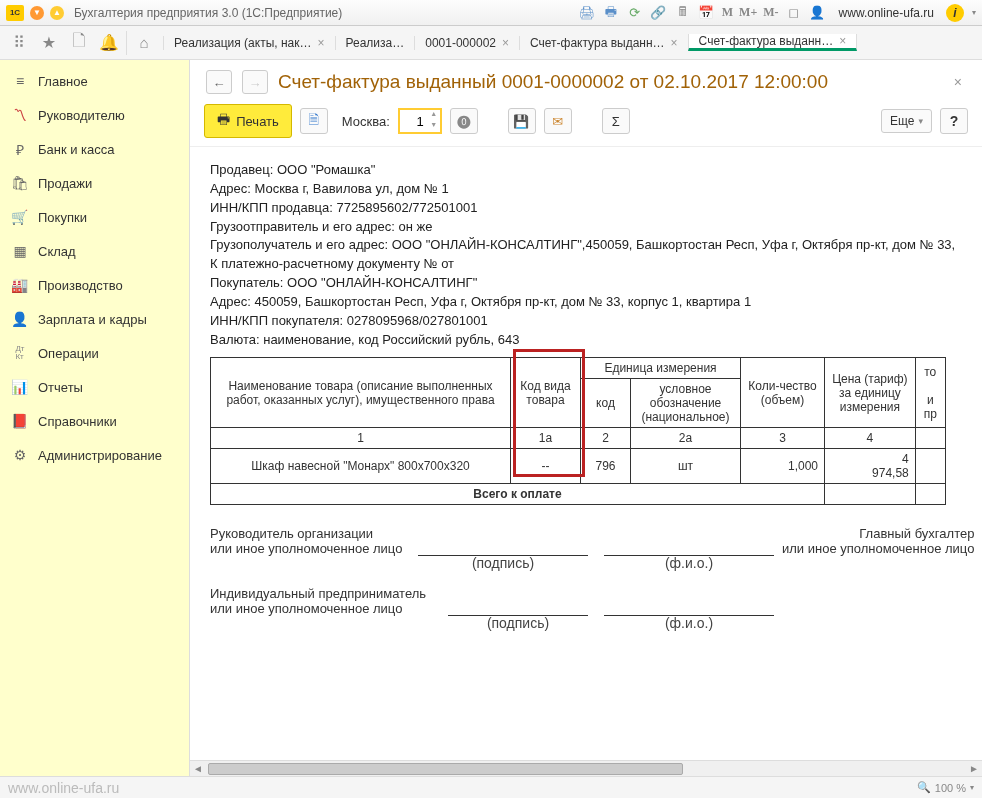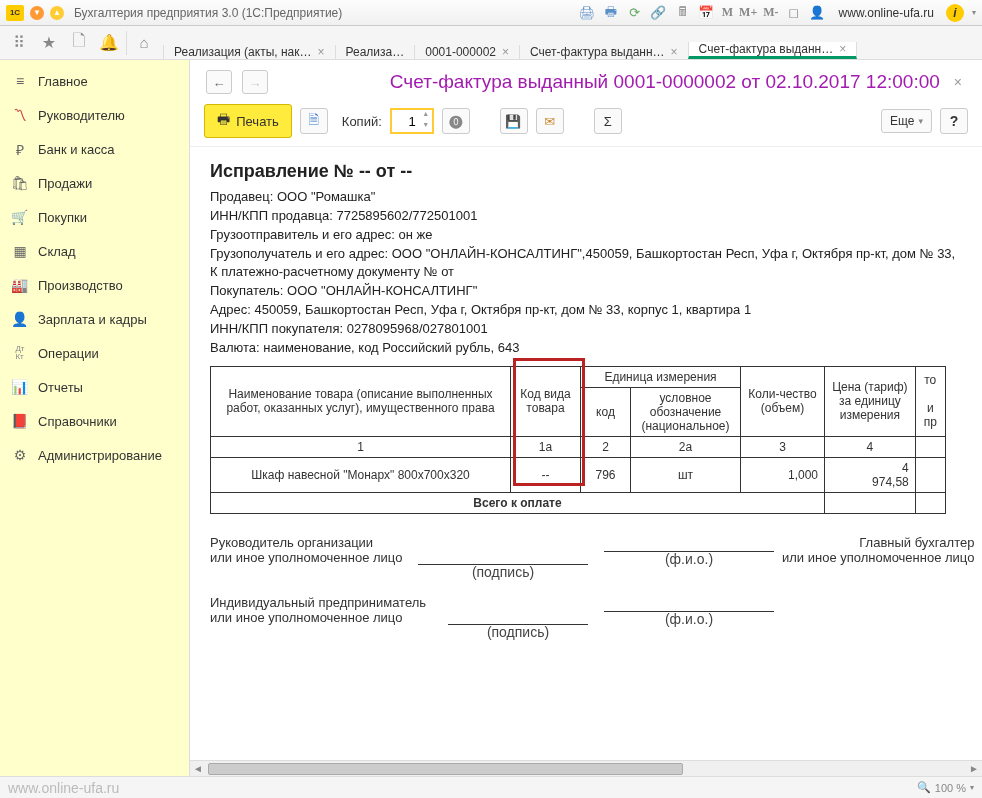--- a/index.html
+++ b/index.html
@@ -19,37 +19,37 @@
 .tb-url { font-size: 12px; color: #333; margin: 0 6px; }
 .tb-info { width:18px; height:18px; background:#ffcc00; border-radius:50%; color:#333; font-weight:bold; display:flex; align-items:center; justify-content:center; font-style:italic; cursor:pointer; }
 .tb-help { color:#888; font-size:8px; margin-left:2px; }
 
 
 .toolbar2 { height: 34px; background: #f5f5f5; border-bottom: 1px solid #ddd; display: flex; align-items: stretch; }
 .tool-icons { display: flex; align-items: center; gap: 0; padding: 0 4px; }
 .tool-btn { width: 30px; height: 30px; display:flex; align-items:center; justify-content:center; font-size:16px; color:#888; cursor:pointer; border-radius:3px; }
 .tool-sep { width:1px; height:24px; background:#ddd; margin:5px 2px; }
 .tool-home { font-size:15px; }
-.tabs { display: flex; align-items: flex-end; flex: 1; }
+.tabs { display: flex; align-items: center; flex: 1; }
 .tab { border-left: 1px solid #ddd; padding: 0 10px; display:flex; align-items:center; gap:6px; font-size:12px; color:#333; cursor:pointer; max-width:200px; white-space:nowrap; overflow:hidden; }
 .tab .close { color:#999; font-size:12px; cursor:pointer; }
 .tab.active { background:#fff; border-bottom:3px solid #009966; }
 .tab-last-border { border-right:1px solid #ddd; }
 
 
 .main { display: flex; height: calc(100% - 26px - 34px - 22px); }
 .sidebar { width: 190px; background: #ffffcc; border-right: 1px solid #ddd; padding-top: 4px; }
 .side-item { display:flex; align-items:center; gap:10px; padding: 9px 12px; font-size:13px; color:#333; cursor:pointer; }
 .side-icon { width:16px; height:16px; display:flex; align-items:center; justify-content:center; font-size:14px; color:#666; }
 
 .content { flex:1; background:#fff; display:flex; flex-direction:column; overflow:hidden; }
 .doc-header { display:flex; align-items:center; padding: 10px 16px 6px; gap:10px; }
 .nav-btn { width:26px; height:24px; border:1px solid #ccc; background:#fafafa; display:flex; align-items:center; justify-content:center; font-size:13px; color:#666; cursor:pointer; border-radius:3px; }
 .nav-btn.disabled { color:#ccc; }
-.doc-title { font-size:19px; font-weight:normal; color:#a21caf; flex:1; text-align:right; }
+.doc-title { font-size:19px; font-weight:normal; color:#a16207; flex:1; text-align:left; }
 .doc-close { font-size:14px; color:#999; cursor:pointer; padding:4px; }
 
 .doc-toolbar { display:flex; align-items:center; gap:8px; padding: 4px 14px 8px; border-bottom:1px solid #eee; }
 .print-btn { background:#ffeb3b; border:1px solid #d4b800; padding:4px 12px; font-size:13px; display:flex; align-items:center; gap:6px; cursor:pointer; border-radius:3px; }
 .print-icon { font-size:14px; }
 .tbtn { width:28px; height:26px; border:1px solid #ccc; background:#fafafa; display:flex; align-items:center; justify-content:center; font-size:13px; cursor:pointer; border-radius:3px; }
 .copies-label { font-size:13px; color:#333; margin-left:6px; }
 .copies-input { width:44px; height:26px; border:2px solid #ffcc33; text-align:right; padding:0 16px 0 4px; font-size:13px; position:relative; }
 .copies-wrap { position:relative; }
 .copies-spin { position:absolute; right:2px; top:2px; width:12px; height:22px; display:flex; flex-direction:column; }
@@ -70,21 +70,21 @@
 .row-num td { font-size:11px; }
 .data-row td { text-align:left; }
 .data-row td.right { text-align:right;padding-left:47px; }
 .total-row td { font-weight:bold; text-align:left; }
 .table-wrap { position:relative; display:inline-block; }
 .red-overlay { position:absolute; border:3px solid #bb2222; pointer-events:none; }
 
 .sign-block { display:flex; margin-top:18px; font-size:13px;align-items:flex-end; }
 .sign-left { flex:0 0 200px; }
 .sign-mid { flex:0 0 170px; border-bottom:1px solid #333; position:relative; margin:0 8px; }
-.sign-mid2 { flex:0 0 170px; border-bottom:1px solid #333; position:relative; margin:13px 8px; }
+.sign-mid2 { flex:0 0 170px; border-bottom:1px solid #333; position:relative; margin:0 8px; }
 .sign-caption { position:absolute; left:0; right:0; top:100%; text-align:center; font-size:14px; color:#444; }
 .sign-right-label { flex:0 0 auto; text-align:right; padding-right:6px; }
 
 
 .statusbar { position:absolute; bottom:0; left:0; right:0; height:22px; background:#f5f5f5; border-top:1px solid #ddd; display:flex; align-items:center; padding:0 8px; font-size:11px; color:#888; }
 .statusbar .flex { flex:1; }
 .zoom { display:flex; align-items:center; gap:4px; }
 .zoom-icon { font-size:11px; }
 
 
@@ -211,21 +211,21 @@
       <span class="doc-title">Счет-фактура выданный 0001-0000002 от 02.10.2017 12:00:00</span>
       <span class="doc-close">×</span>
     </div>
 
     <div class="doc-toolbar">
       <span class="print-btn">
           <span class="print-icon">🖶</span>
           <span>Печать</span>
         </span>
       <span class="tbtn" style="color:#3377cc">🗎</span>
-      <span class="copies-label">Копий:</span>
+      <span class="copies-label">Москва:</span>
       <span class="copies-wrap">
         <input class="copies-input" value="1" style="">
         <span class="copies-spin">
             <span>▲</span>
             <span>▼</span>
           </span>
       </span>
       <span class="tbtn" style="color:#888">⓿</span>
       <span style="width:14px"></span>
       <span class="tbtn" style="color:#3366aa">💾</span>
@@ -234,22 +234,22 @@
       <span class="tbtn">Σ</span>
       <span class="tb-flex"></span>
       <span class="more-btn">
           <span>Еще</span>
           <span class="arrow">▾</span>
         </span>
       <span class="help-btn">?</span>
     </div>
 
     <div class="doc-body">
-      <div class="invoice-sub">Исправление № -- от --</div>
       <div class="meta-line">Продавец: ООО "Ромашка"</div>
+      <div class="meta-line">Адрес: Москва г, Вавилова ул, дом № 1</div>
       <div class="meta-line">ИНН/КПП продавца: 7725895602/772501001</div>
       <div class="meta-line">Грузоотправитель и его адрес: он же</div>
       <div class="meta-line">Грузополучатель и его адрес: ООО "ОНЛАЙН-КОНСАЛТИНГ",450059, Башкортостан Респ, Уфа г, Октября пр-кт, дом № 33,</div>
       <div class="meta-line">К платежно-расчетному документу № от</div>
       <div class="meta-line">Покупатель: ООО "ОНЛАЙН-КОНСАЛТИНГ"</div>
       <div class="meta-line">Адрес: 450059, Башкортостан Респ, Уфа г, Октября пр-кт, дом № 33, корпус 1, квартира 1</div>
       <div class="meta-line">ИНН/КПП покупателя: 0278095968/027801001</div>
       <div class="meta-line">Валюта: наименование, код Российский рубль, 643</div>
 
       <div class="table-wrap">

